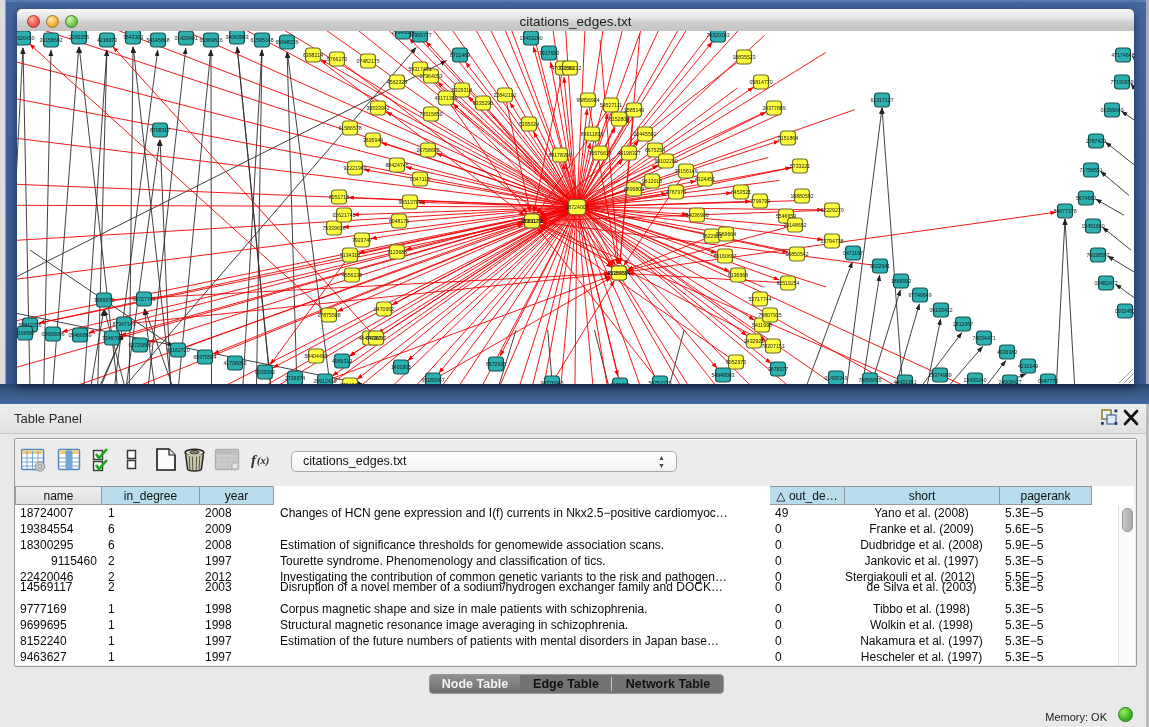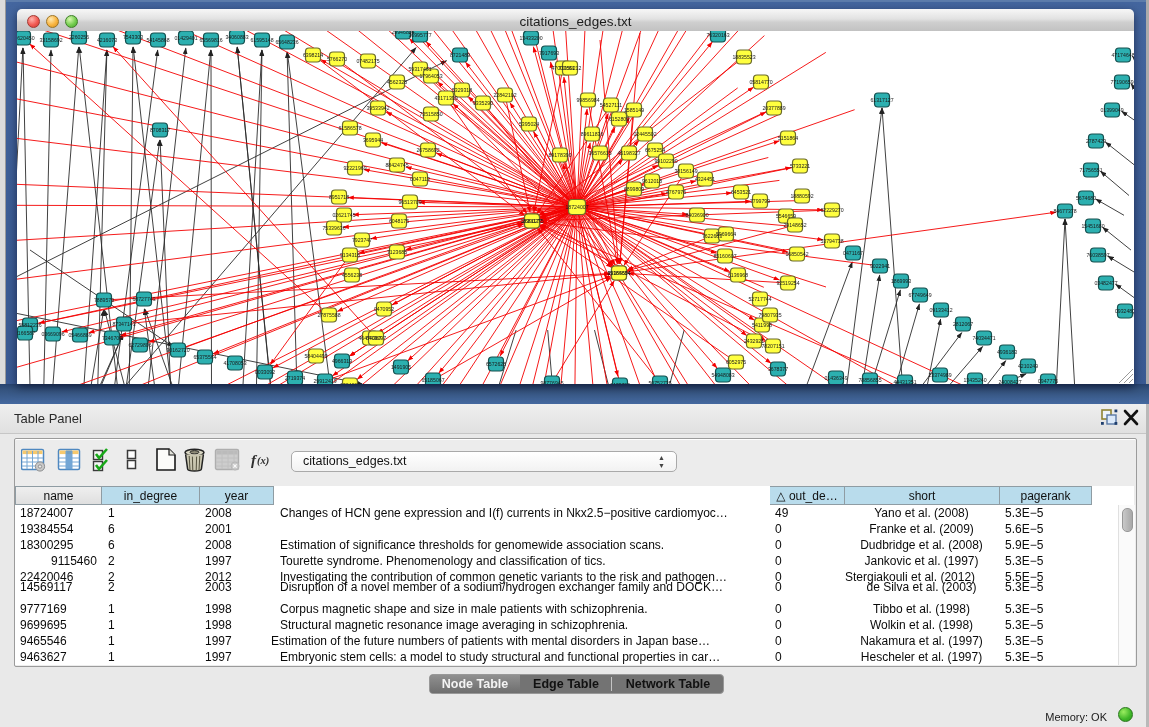--- a/index.html
+++ b/index.html
@@ -762,21 +762,21 @@
           <div class="cell" style="left:93px;width:90px;">1</div>
           <div class="cell" style="left:190px;width:67px;">2008</div>
           <div class="cell" style="left:265px;width:488px;">Changes of HCN gene expression and I(f) currents in Nkx2.5−positive cardiomyoc…</div>
           <div class="cell" style="left:760px;width:68px;">49</div>
           <div class="cell" style="left:830px;width:153px;text-align:center;">Yano et al. (2008)</div>
           <div class="cell" style="left:990px;width:85px;">5.3E−5</div>
         </div>
 <div class="row" style="top:35px;">
           <div class="cell" style="left:5px;width:80px;">19384554</div>
           <div class="cell" style="left:93px;width:90px;">6</div>
-          <div class="cell" style="left:190px;width:67px;">2001</div>
+          <div class="cell" style="left:190px;width:67px;">2009</div>
           <div class="cell" style="left:760px;width:68px;">0</div>
           <div class="cell" style="left:830px;width:153px;text-align:center;">Franke et al. (2009)</div>
           <div class="cell" style="left:990px;width:85px;">5.6E−5</div>
         </div>
 <div class="row" style="top:51px;">
           <div class="cell" style="left:5px;width:80px;">18300295</div>
           <div class="cell" style="left:93px;width:90px;">6</div>
           <div class="cell" style="left:190px;width:67px;">2008</div>
           <div class="cell" style="left:265px;width:488px;">Estimation of significance thresholds for genomewide association scans.</div>
           <div class="cell" style="left:760px;width:68px;">0</div>
@@ -822,33 +822,32 @@
 <div class="row" style="top:131px;">
           <div class="cell" style="left:5px;width:80px;">9699695</div>
           <div class="cell" style="left:93px;width:90px;">1</div>
           <div class="cell" style="left:190px;width:67px;">1998</div>
           <div class="cell" style="left:265px;width:488px;">Structural magnetic resonance image averaging in schizophrenia.</div>
           <div class="cell" style="left:760px;width:68px;">0</div>
           <div class="cell" style="left:830px;width:153px;text-align:center;">Wolkin et al. (1998)</div>
           <div class="cell" style="left:990px;width:85px;">5.3E−5</div>
         </div>
 <div class="row" style="top:147px;">
-          <div class="cell" style="left:5px;width:80px;">9465546</div>
+          <div class="cell" style="left:5px;width:80px;">8152240</div>
           <div class="cell" style="left:93px;width:90px;">1</div>
           <div class="cell" style="left:190px;width:67px;">1997</div>
-          <div class="cell" style="left:256px;width:488px;">Estimation of the future numbers of patients with mental disorders in Japan base…</div>
+          <div class="cell" style="left:265px;width:488px;">Estimation of the future numbers of patients with mental disorders in Japan base…</div>
           <div class="cell" style="left:760px;width:68px;">0</div>
           <div class="cell" style="left:830px;width:153px;text-align:center;">Nakamura et al. (1997)</div>
           <div class="cell" style="left:990px;width:85px;">5.3E−5</div>
         </div>
 <div class="row" style="top:163px;">
           <div class="cell" style="left:5px;width:80px;">9463627</div>
           <div class="cell" style="left:93px;width:90px;">1</div>
           <div class="cell" style="left:190px;width:67px;">1997</div>
-          <div class="cell" style="left:265px;width:488px;">Embryonic stem cells: a model to study structural and functional properties in car…</div>
           <div class="cell" style="left:760px;width:68px;">0</div>
           <div class="cell" style="left:830px;width:153px;text-align:center;">Hescheler et al. (1997)</div>
           <div class="cell" style="left:990px;width:85px;">5.3E−5</div>
         </div>
      <div id="vsb">
           <div class="th"></div>
         </div>
    </div>
  </div>
  <div id="tabs">

